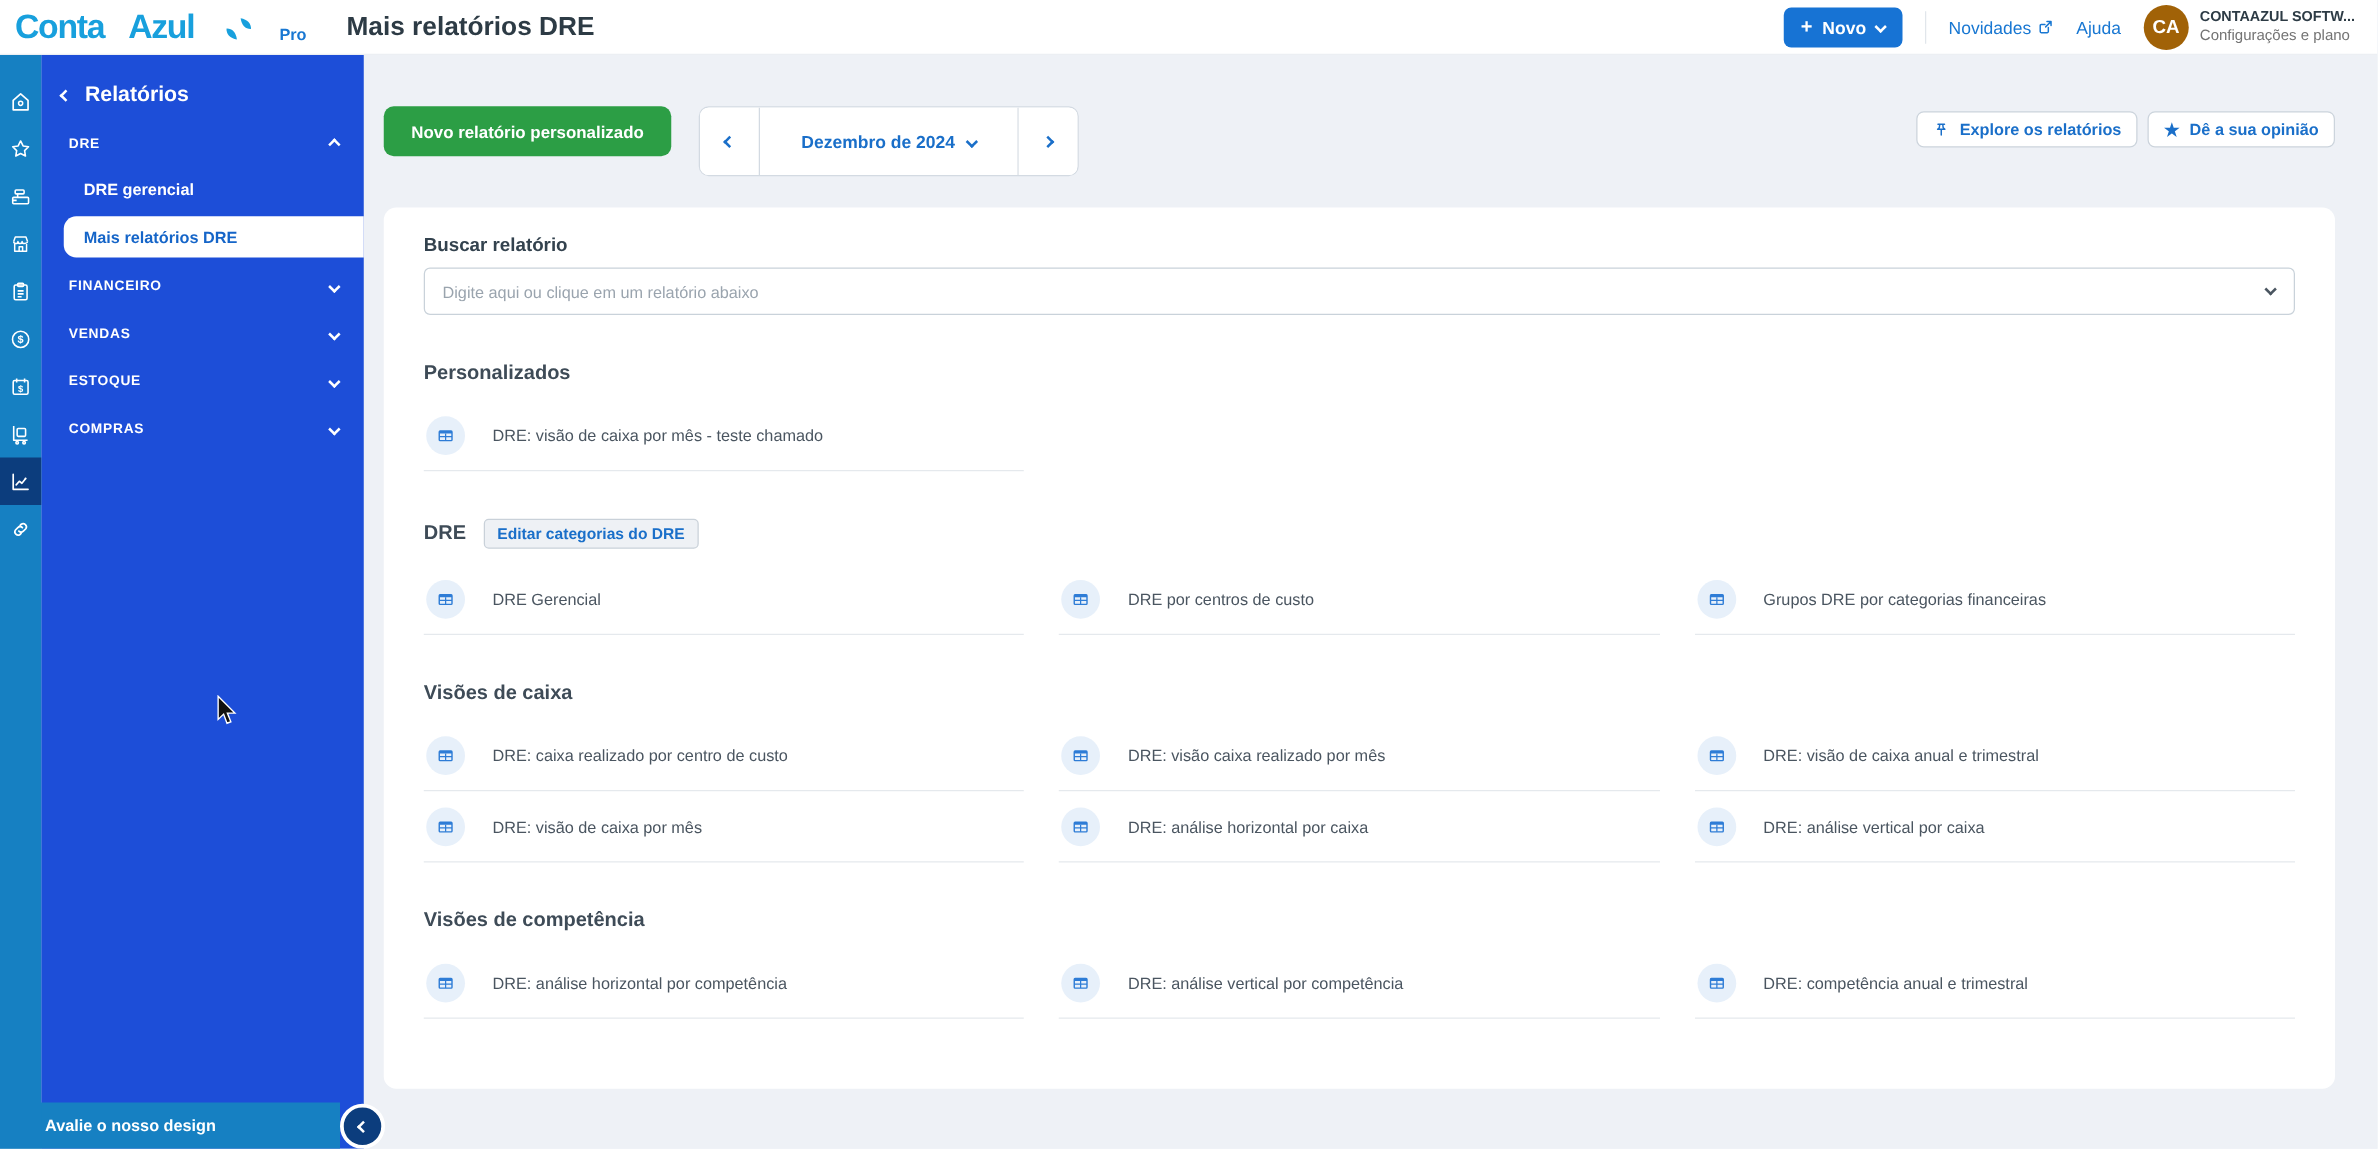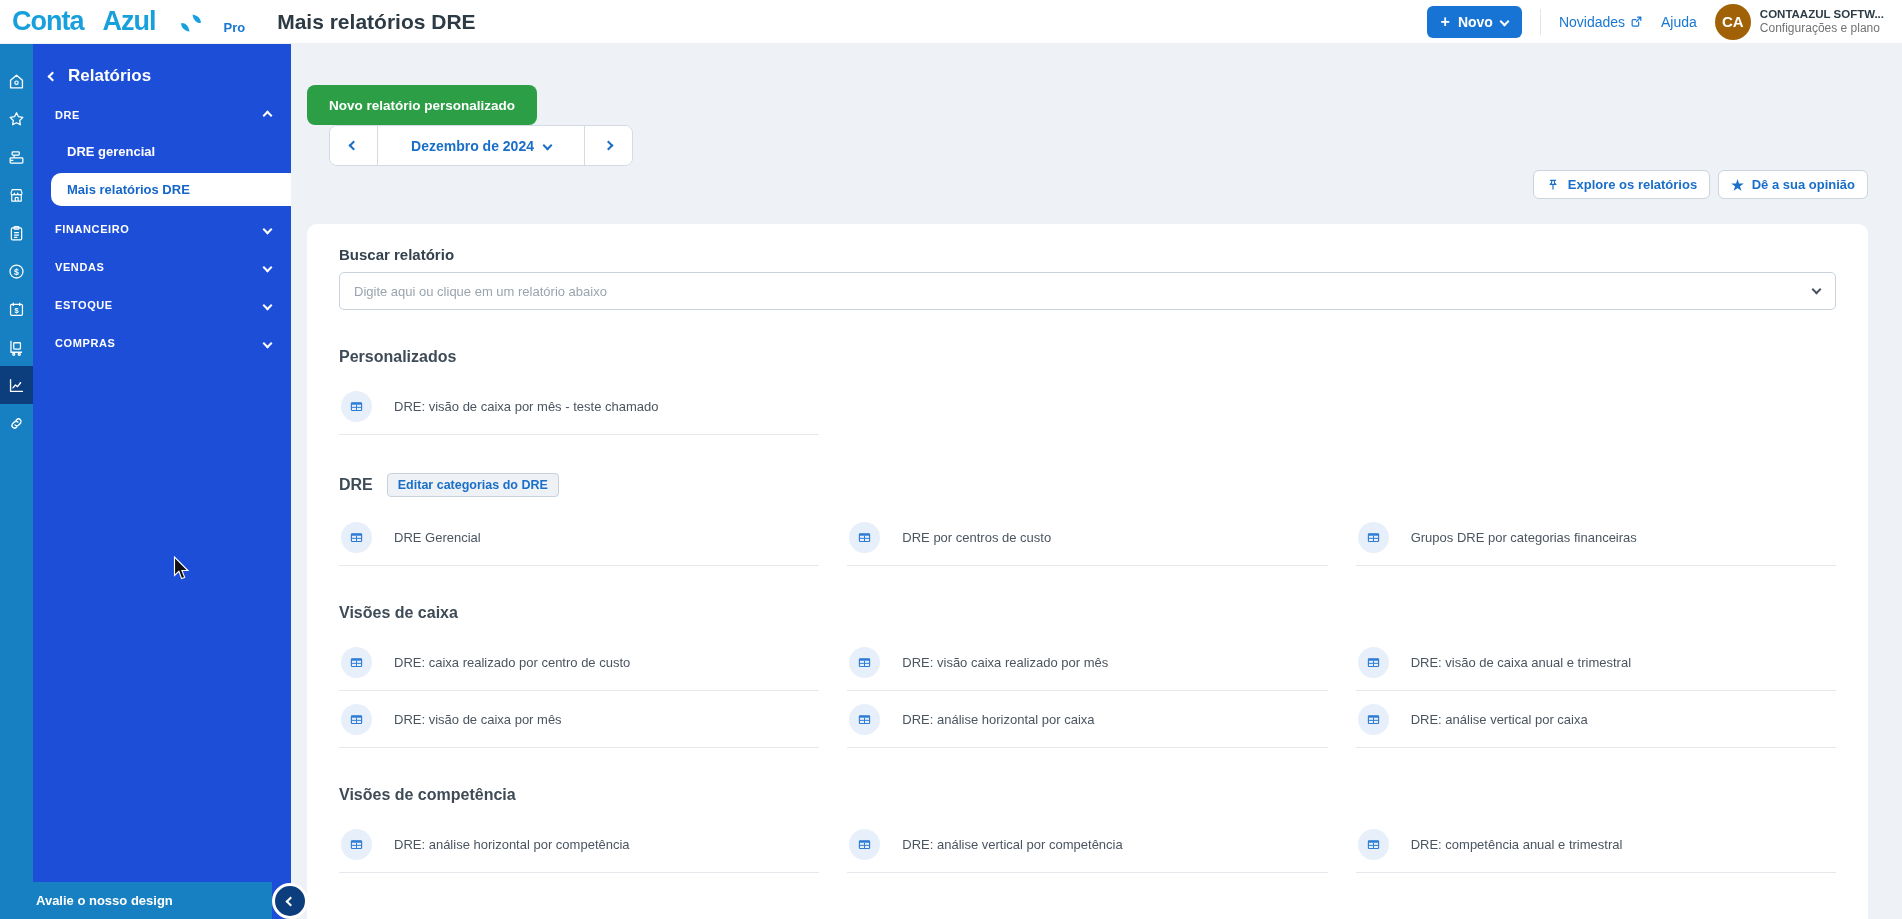--- a/index.html
+++ b/index.html
@@ -54,24 +54,24 @@
     border-radius:10px 0 0 10px; padding:9px 0 9px 16px; }
   .sb-footer { position:absolute; left:-33px; bottom:0; width:272px; height:37px; background:#1680c2;
     display:flex; align-items:center; gap:9px; padding-left:10px; font-size:13px; font-weight:bold; cursor:pointer; }
   .sb-footer svg { width:17px; height:17px; }
   .collapse-btn { position:absolute; right:-17px; bottom:0px; width:36px; height:36px; border-radius:50%;
     background:#0c3d7d; border:3px solid #fff; color:#fff; display:flex; align-items:center;
     justify-content:center; cursor:pointer; z-index:6; }
 
   
   .main { flex:1; padding:41px 34px 0 16px; }
-  .toolbar { display:flex; align-items:flex-start;flex-direction:column; }
+  .toolbar { display:flex; align-items:flex-start; }
   .btn-green { background:#2c9e45; color:#fff; font-weight:bold; font-size:13.5px; border:none;
     border-radius:8px; height:40px; padding:0 22px; cursor:pointer; }
-  .date-nav { display:flex; align-items:stretch; margin-left:22px; height:41px; background:#fff;
+  .date-nav { display:flex; align-items:stretch; margin-left:22px; height:56px; background:#fff;
     border:1px solid #d3dae2; border-radius:8px; overflow:hidden; color:#1a6fc9; }
   .date-seg { display:flex; align-items:center; justify-content:center; cursor:pointer; background:#fff; border:none; color:#1a6fc9; }
   .date-prev,.date-next { width:47px; }
   .date-mid { width:208px; gap:10px; border-left:1px solid #d3dae2; border-right:1px solid #d3dae2;
     font-size:14px; font-weight:bold; }
   .toolbar-right { margin-left:auto; display:flex; gap:8px; padding-top:4px; }
   .btn-ghost { display:flex; align-items:center; gap:8px; background:#fff; border:1px solid #ccd4dc;
     border-radius:6px; height:29px; padding:0 12px; color:#1a6fc9; font-size:13px; font-weight:bold; cursor:pointer; }
   .btn-ghost svg { width:14px; height:14px; }
   .star-glyph { font-size:14px; color:#1a6fc9; }

